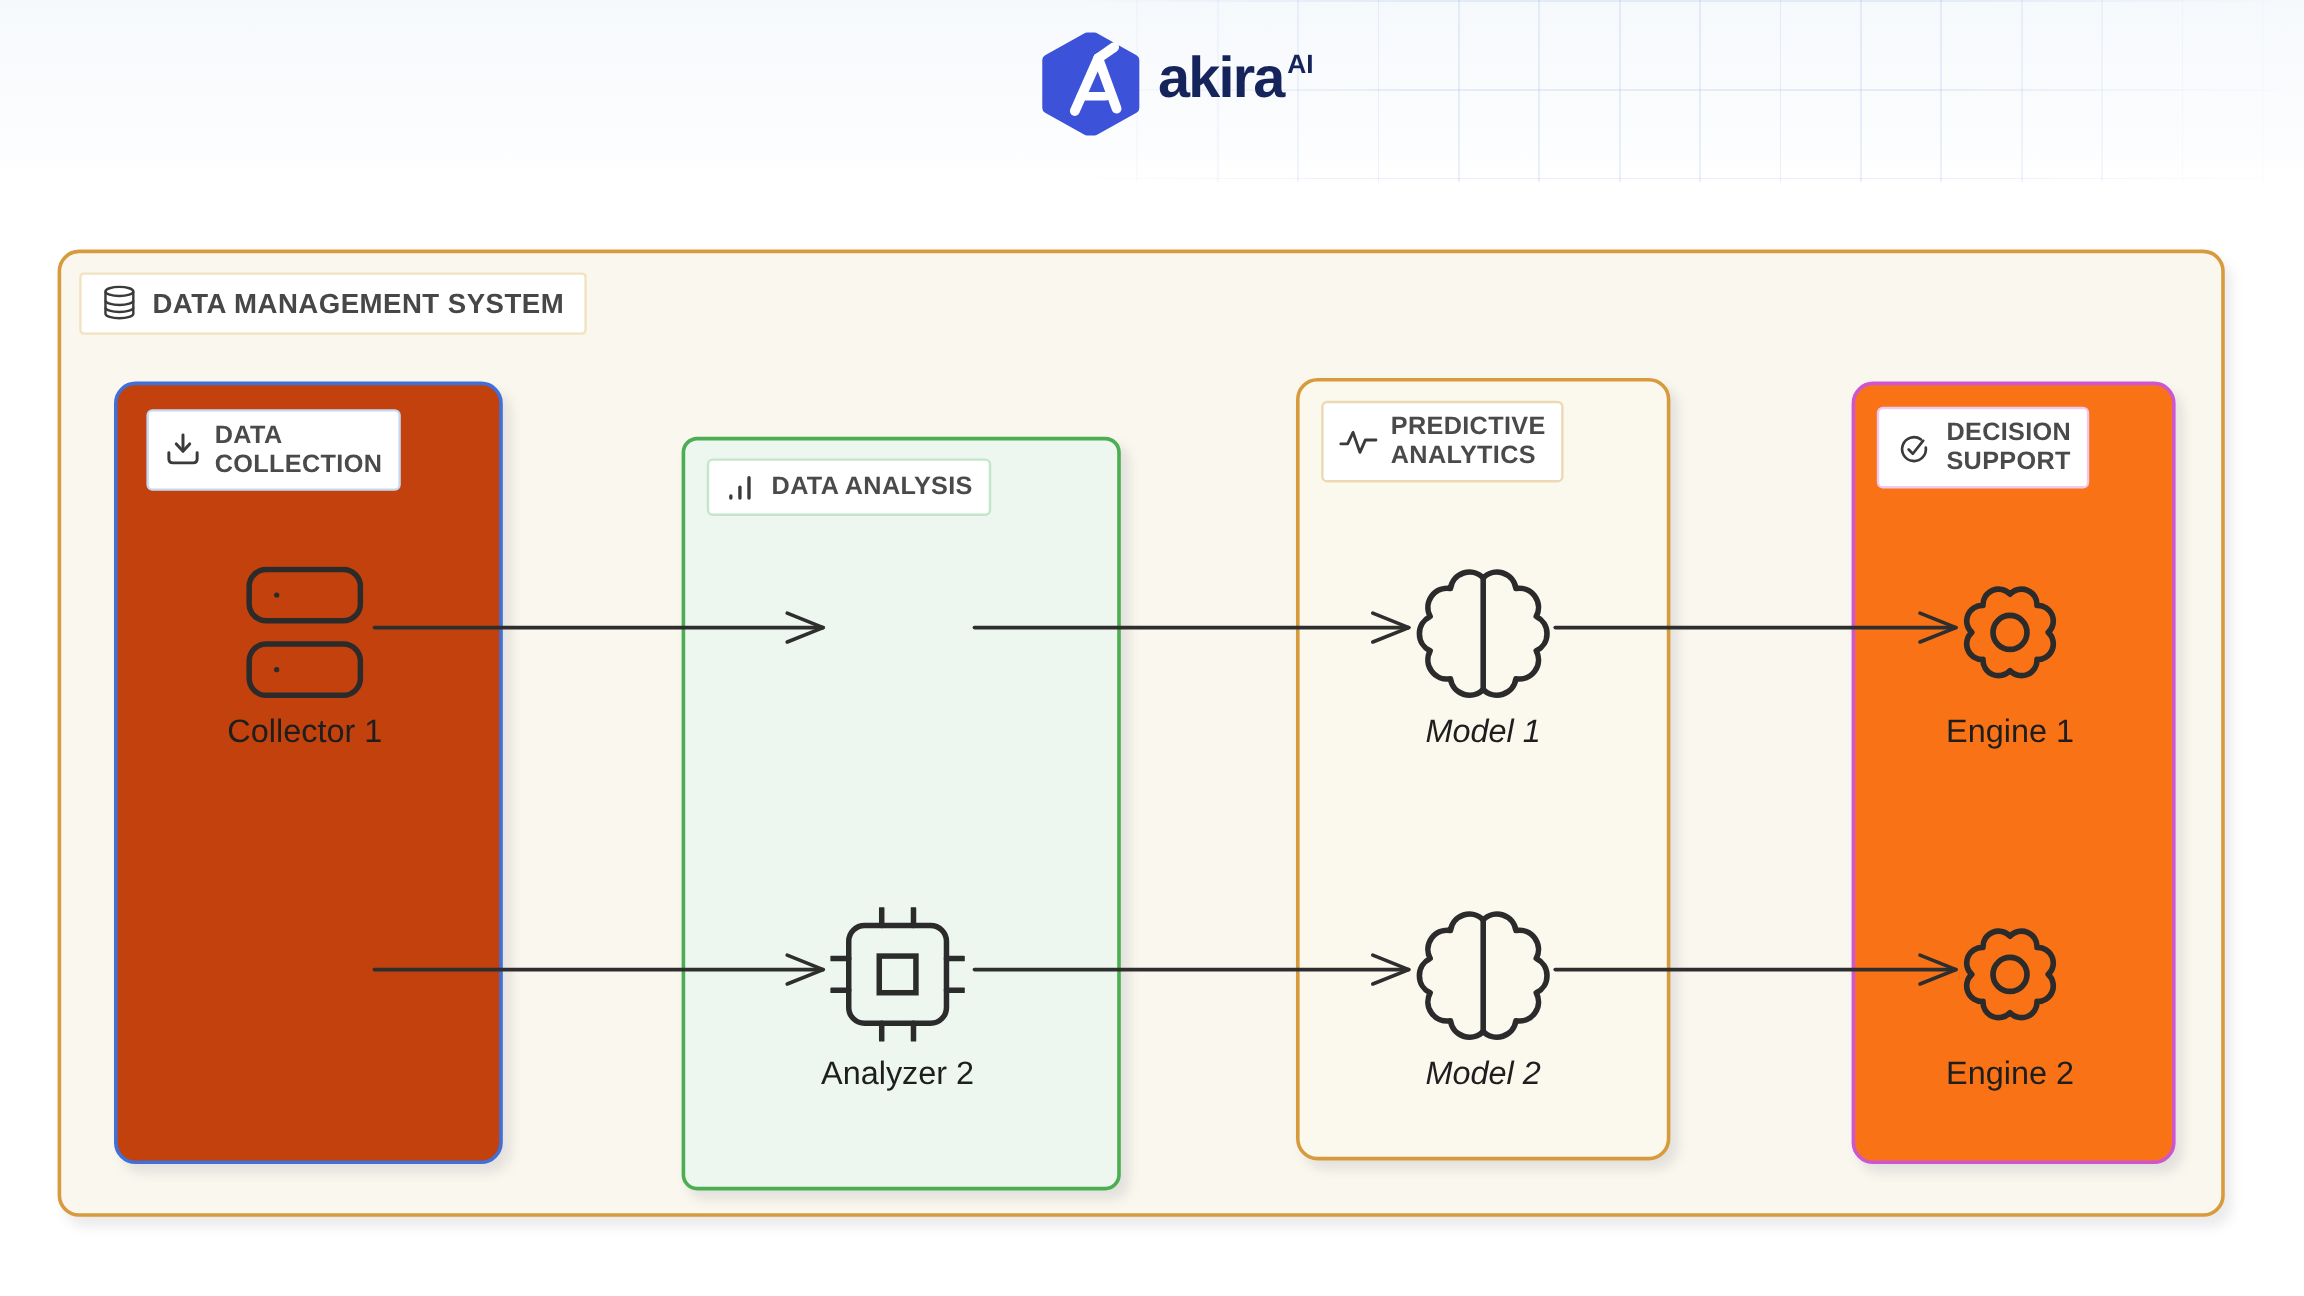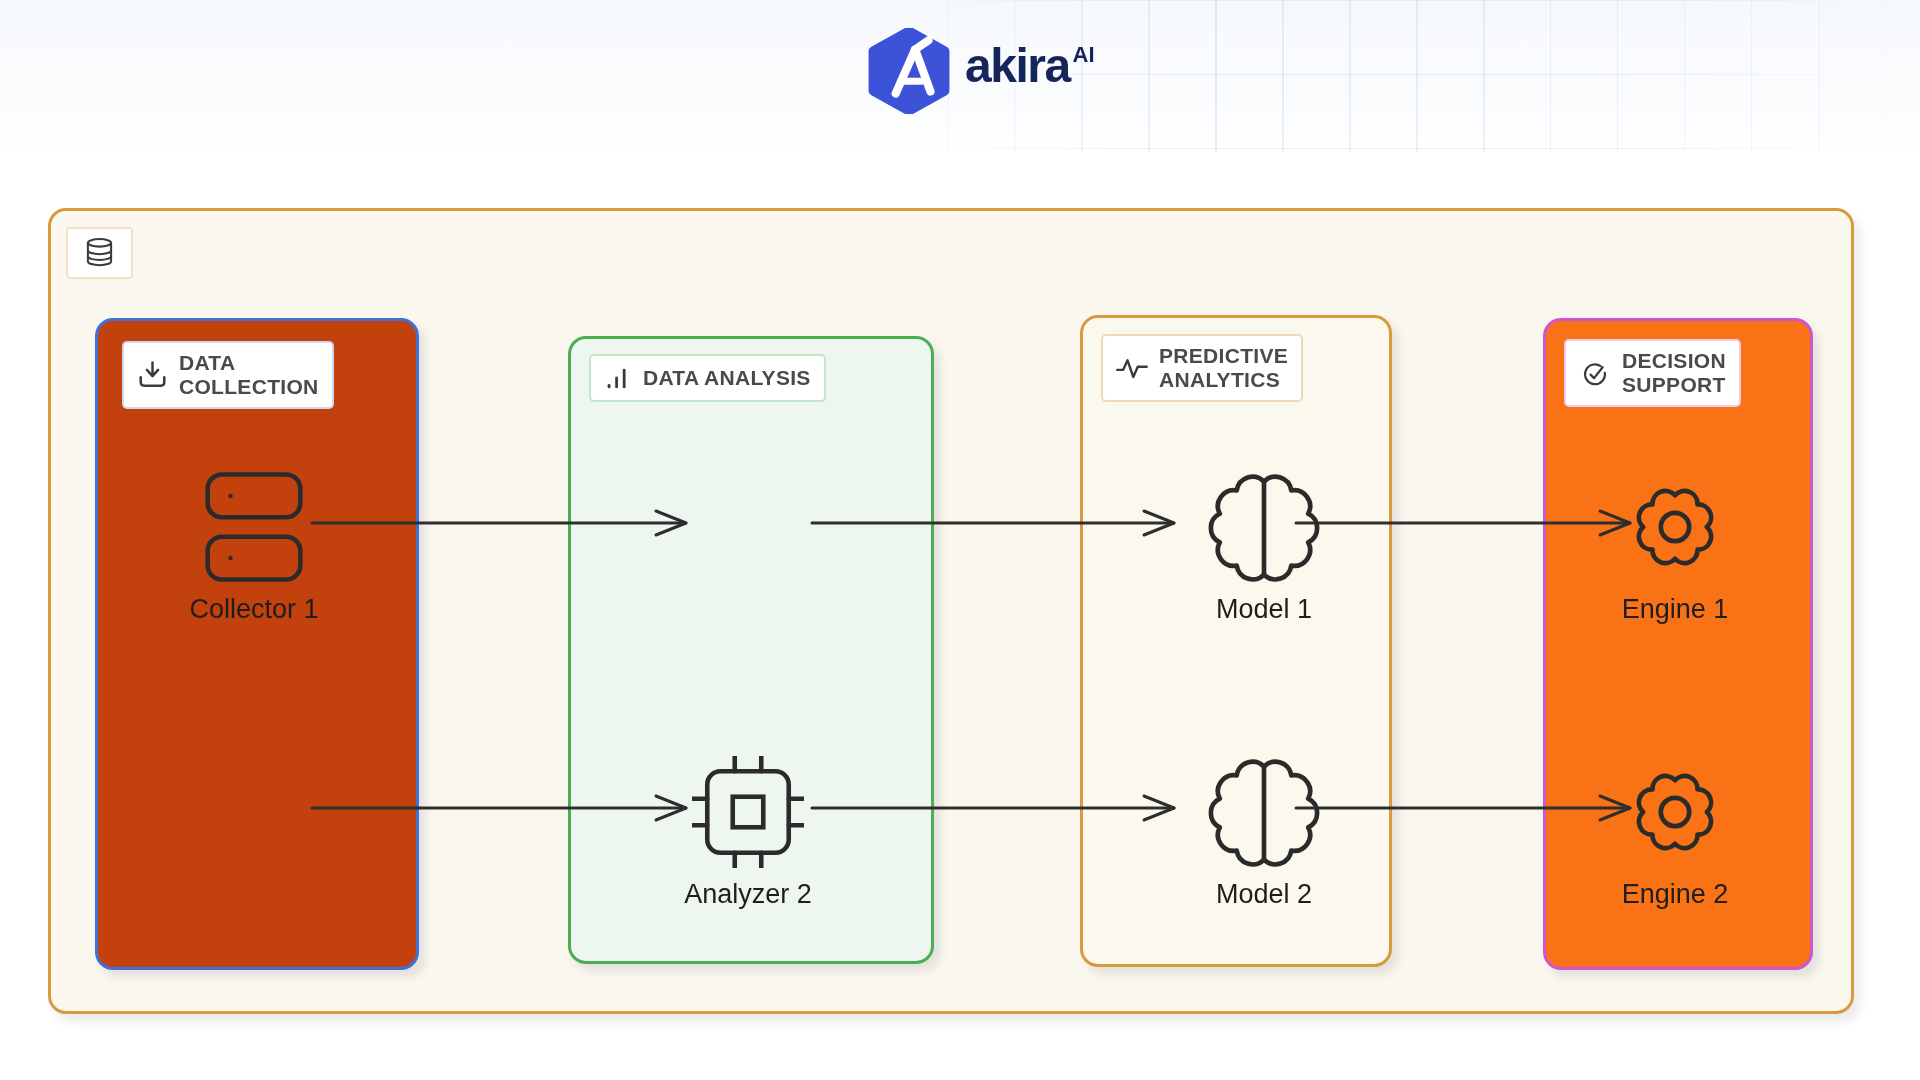--- a/index.html
+++ b/index.html
@@ -25,36 +25,36 @@
   .canvas{position:absolute;left:0;top:0;width:1920px;height:1080px;}
   .outer-box{position:absolute;left:48px;top:208px;width:1800px;height:800px;
     background:#faf7ee;border:3px solid #d79b3e;border-radius:18px;
     box-shadow:6px 8px 10px rgba(110,110,130,0.14);}
   .sys-label{position:absolute;left:66px;top:227px;display:flex;align-items:center;gap:13px;
     background:#ffffff;border:2px solid #f2e2c0;border-radius:4px;padding:8px 17px;
     font-size:23px;font-weight:bold;color:#474747;letter-spacing:0.4px;}
   .col{position:absolute;border-radius:18px;border:3px solid;
     box-shadow:6px 7px 9px rgba(110,110,130,0.16);}
   .col-blue{left:95px;top:318px;width:318px;height:646px;background:#c2410c;border-color:#3f6fd7;}
-  .col-green{left:568px;top:336px;width:360px;height:622px;background:#edf6ef;border-color:#4cae52;}
+  .col-green{left:568px;top:364px;width:360px;height:622px;background:#edf6ef;border-color:#4cae52;border-radius:13px;}
   .col-orange{left:1080px;top:315px;width:306px;height:646px;background:#fbf8ee;border-color:#d79b3e;}
   .col-pink{left:1543px;top:318px;width:264px;height:646px;background:#f97316;border-color:#cd56d0;}
   .col-label{position:absolute;display:flex;align-items:center;gap:11px;
     background:#ffffff;border:2px solid;border-radius:5px;padding:8px 13px;
     font-size:21px;font-weight:bold;color:#4a4a4a;line-height:24px;letter-spacing:0.3px;}
   .col-blue  .col-label{top:20px;left:24px;border-color:#c7d8f3;}
   .col-green .col-label{top:15px;left:18px;border-color:#c4e6c8;}
   .col-orange .col-label{top:16px;left:18px;border-color:#ecd9b4;}
   .col-pink  .col-label{top:18px;left:18px;border-color:#f0c9ef;}
   .lbl-lines{display:flex;flex-direction:column;}
   .node{position:absolute;width:220px;display:flex;flex-direction:column;align-items:center;}
   .iconbox{height:124px;display:flex;align-items:center;justify-content:center;}
   .node-label{margin-top:5px;font-size:27px;color:#1e1e1e;}
   .r1{top:465px;} .r2{top:750px;}
-  .c1{left:144px;} .c2{left:638px;} .c3{left:1154px;} .c4{left:1565px;}
+  .c1{left:144px;} .c2{left:638px;} .c3{left:1126px;font-style:italic;} .c4{left:1565px;}
   .arrows{position:absolute;left:0;top:0;}
   svg{display:block;}
 </style>
 </head>
 <body>
 
 <div class="header">
   <div class="header-grid"></div>
   <div class="logo">
     <span>
@@ -75,20 +75,21 @@
 
   <div class="sys-label">
     <span>
       <svg width="29" height="32" viewBox="0 0 100 110" fill="none" stroke="#3a3a3a" stroke-width="7">
         <path d="M10,20 A40,13 0 0 0 90,20 A40,13 0 0 0 10,20"></path>
         <path d="M10,20 V84 A40,13 0 0 0 90,84 V20"></path>
         <path d="M10,46 A40,13 0 0 0 90,46"></path>
         <path d="M10,66 A40,13 0 0 0 90,66"></path>
       </svg>
     </span>
+    <span>DATA MANAGEMENT SYSTEM</span>
   </div>
 
   <div class="col col-blue">
     <div class="col-label">
       <span>
         <svg width="31" height="31" viewBox="0 0 100 100" fill="none" stroke="#3a3a3a" stroke-width="8" stroke-linecap="round" stroke-linejoin="round">
           <path d="M50,8 V48"></path>
             <path d="M32,32 L50,52 L68,32"></path>
           <path d="M12,56 V72 Q12,83 23,83 H77 Q88,83 88,72 V56"></path>
         </svg>

